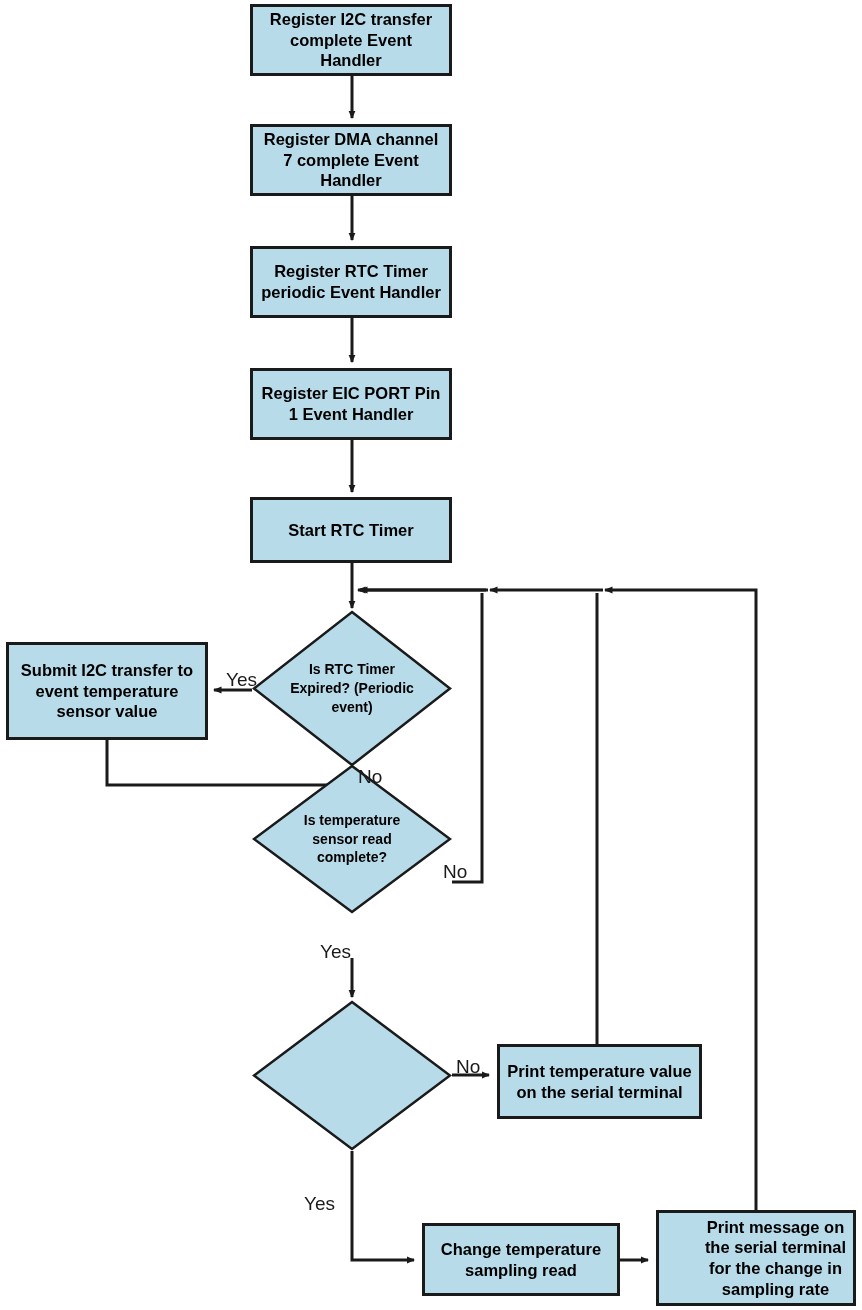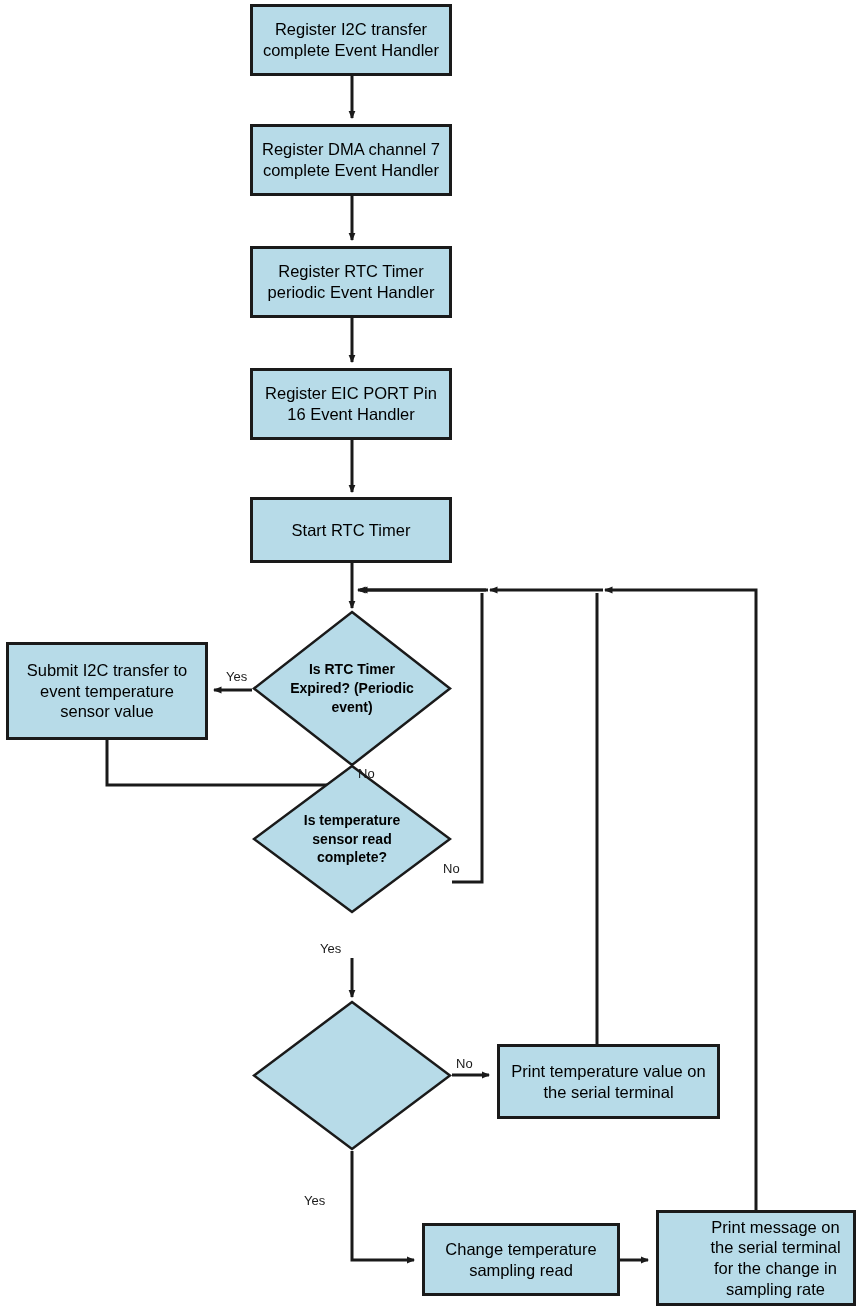--- a/index.html
+++ b/index.html
@@ -29,21 +29,21 @@
     box-sizing: border-box;
     display: flex;
     align-items: center;
     justify-content: center;
     text-align: center;
     color: #000000;
   }
   .proc {
     background: #b7dbe8;
     border: 3px solid #1a1a1a;
-    font-weight: normal;
+    font-weight: bold;
     font-size: 16.5px;
     line-height: 1.25;
     padding: 2px 5px;
   }
   .decision-wrap {
     position: absolute;
     display: flex;
     align-items: center;
     justify-content: center;
   }
@@ -59,21 +59,21 @@
     z-index: 2;
     text-align: center;
     font-weight: bold;
     font-size: 14px;
     line-height: 1.35;
     color: #000000;
     width: 72%;
   }
   .edge-label {
     position: absolute;
-    font-size: 13px;
+    font-size: 19px;
     font-weight: normal;
     color: #1a1a1a;
     font-family: "Liberation Sans", sans-serif;
     white-space: nowrap;
   }
 </style>
 </head>
 <body>
 
 <div id="flow-root">
@@ -128,32 +128,32 @@
 
   <div class="node proc" style="left:250px; top:124px; width:202px; height:72px;">
     <span>Register DMA channel 7 complete Event Handler</span>
   </div>
 
   <div class="node proc" style="left:250px; top:246px; width:202px; height:72px;">
     <span>Register RTC Timer periodic Event Handler</span>
   </div>
 
   <div class="node proc" style="left:250px; top:368px; width:202px; height:72px;">
-    <span>Register EIC PORT Pin 16 Event Handler</span>
+    <span>Register EIC PORT Pin 1 Event Handler</span>
   </div>
 
   <div class="node proc" style="left:250px; top:497px; width:202px; height:66px;">
     <span>Start RTC Timer</span>
   </div>
 
   <div class="node proc" style="left:6px; top:642px; width:202px; height:98px;">
     <span>Submit I2C transfer to event temperature sensor value</span>
   </div>
 
-  <div class="node proc" style="left:497px; top:1044px; width:223px; height:75px;">
+  <div class="node proc" style="left:497px; top:1044px; width:205px; height:75px;">
     <span>Print temperature value on the serial terminal</span>
   </div>
 
   <div class="node proc" style="left:422px; top:1223px; width:198px; height:73px;">
     <span>Change temperature sampling read</span>
   </div>
 
   <div class="node proc" style="left:656px; top:1210px; width:200px; height:96px;padding-left:44px;">
     <span>Print message on the serial terminal for the change in sampling rate</span>
   </div>

